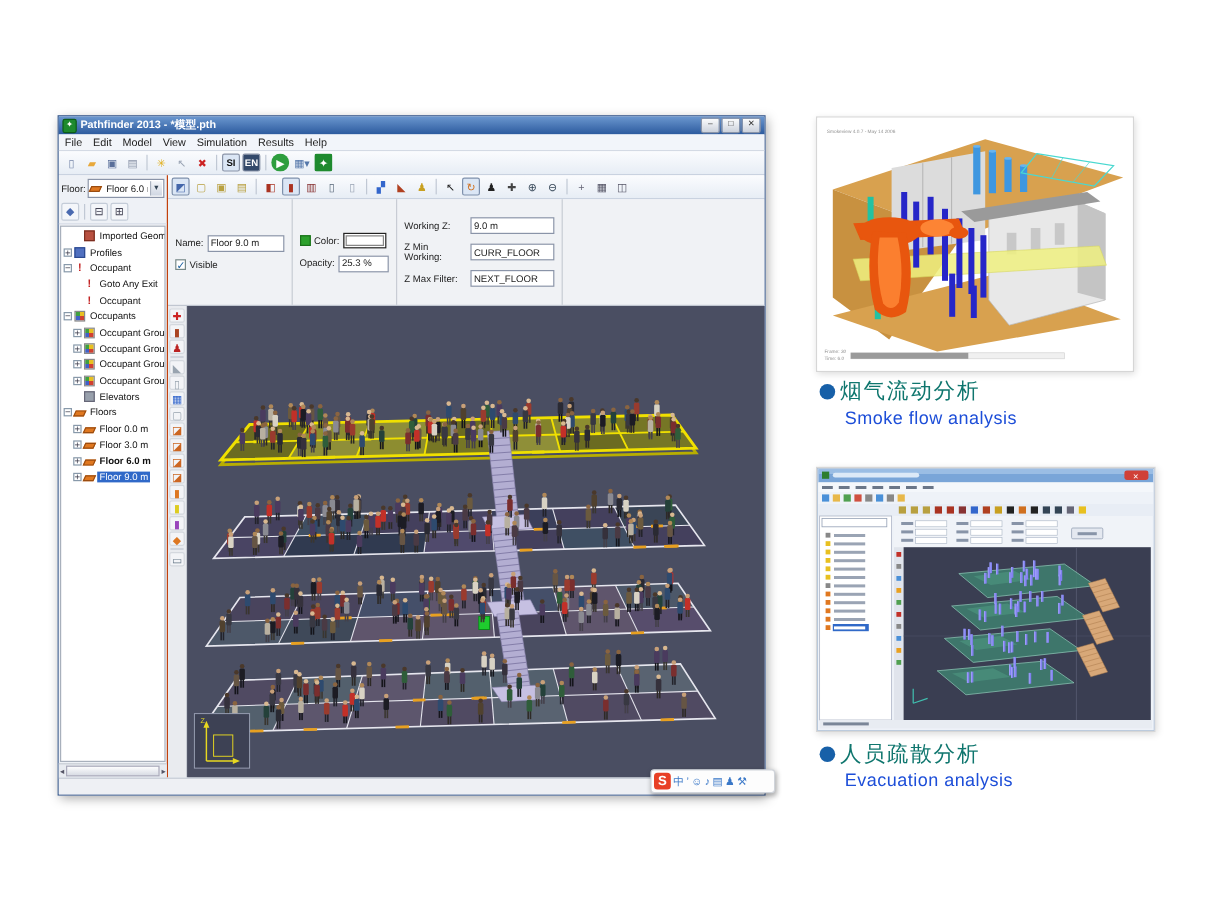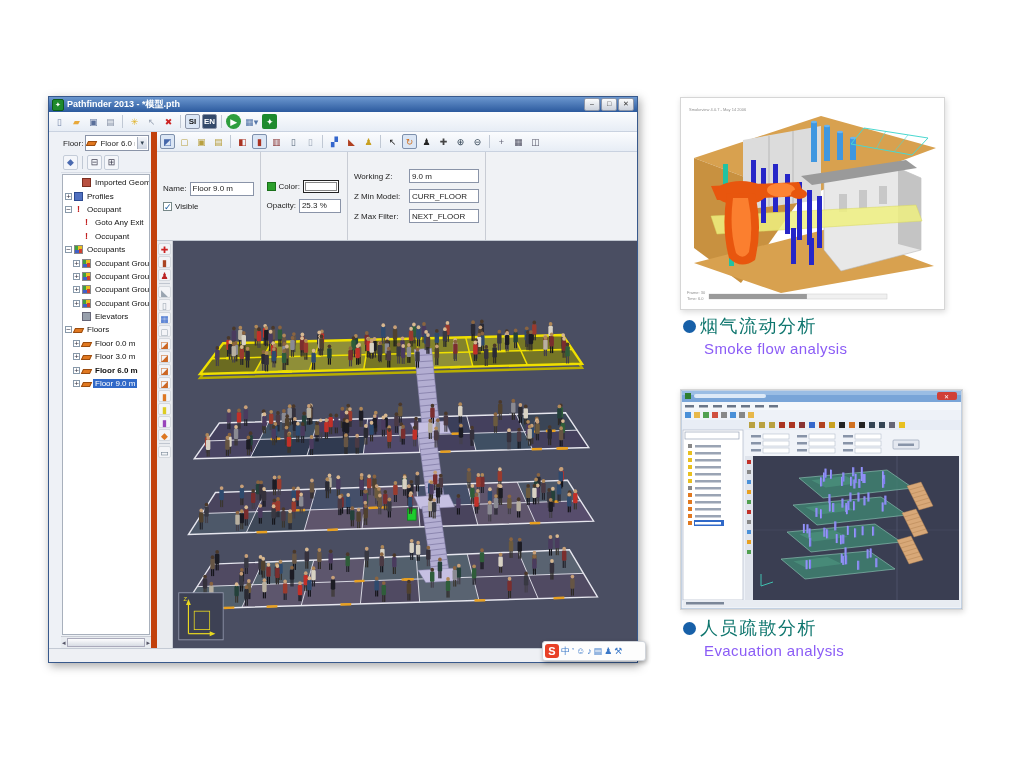--- a/index.html
+++ b/index.html
@@ -19,22 +19,22 @@
   .menubar{height:13px;background:#f2f5fa;border-bottom:1px solid #d4dae4;display:flex;
     align-items:center;padding-left:5px;gap:9px;flex:0 0 auto;}
   .menu-item{font-size:9px;color:#222;}
   .toolbar{height:19px;background:linear-gradient(#fbfcfe,#e7edf5);border-bottom:1px solid #c9d2e0;
     display:flex;align-items:center;padding:0 3px;gap:2px;flex:0 0 auto;}
   .tbtn{min-width:15px;height:15px;display:flex;align-items:center;justify-content:center;
     font-size:9px;border:1px solid transparent;border-radius:2px;box-sizing:border-box;padding:0 1px;}
   .tbtn.pressed{border-color:#7e90ac;background:#dbe6f5;text-align:center;}
   .tsep{width:1px;height:13px;background:#c0c8d4;margin:0 2px;}
   .content{flex:1;display:flex;min-height:0;}
-  .left-panel{width:90px;border-right:6px solid #c2410c;display:flex;flex-direction:column;
-    background:#eef1f6;flex:0 0 auto;padding-left:12px;}
+  .left-panel{width:90px;border-right:1px solid #c2410c;display:flex;flex-direction:column;
+    background:#eef1f6;flex:0 0 auto;}
   .floor-row{display:flex;align-items:center;gap:2px;padding:3px 2px 2px 2px;font-size:8px;color:#222;}
   .combo{flex:1;height:14px;background:#fff;border:1px solid #8a94a8;display:flex;align-items:center;
     font-size:8px;padding:0 1px;gap:2px;min-width:0;}
   .combo-text{white-space:nowrap;overflow:hidden;}
   .combo-arrow{margin-left:auto;width:11px;height:12px;background:linear-gradient(#f4f6fa,#cfd6e2);
     border-left:1px solid #aab2c0;font-size:7px;line-height:12px;text-align:center;color:#345;}
   .tree-toolbar{display:flex;gap:2px;padding:2px 2px;align-items:center;border-bottom:1px solid #d8dde6;}
   .ttb{width:13px;height:13px;font-size:9px;line-height:12px;text-align:center;border:1px solid #c4ccd8;
     background:#f4f6fa;border-radius:2px;}
   .tree{flex:1;background:#fff;border:1px solid #a8b0bc;margin:1px;overflow:hidden;padding-top:1px;}
@@ -89,37 +89,46 @@
   .img-panel{position:absolute;background:#fff;border:1px solid #d6d6d6;box-shadow:1px 2px 6px rgba(0,0,0,.15);}
   .img-panel svg{display:block;width:100%;height:100%;}
   .smoke{left:680px;top:97px;width:263px;height:211px;}
   .evac{left:680px;top:389px;width:281px;height:219px;}
   .caption{position:absolute;left:683px;}
   .cap1{top:314px;}
   .cap2{top:616px;}
   .cap-line{display:flex;align-items:center;gap:4px;}
   .bullet{width:13px;height:13px;border-radius:50%;flex:0 0 auto;}
   .zh{font-size:18px;color:#0f766e;letter-spacing:1.5px;}
-  .en{font-size:15px;color:#8b5cf6;margin-left:21px;margin-top:2px;letter-spacing:.4px;}
+  .en{font-size:15px;color:#1d4ed8;margin-left:21px;margin-top:2px;letter-spacing:.4px;}
 </style>
 </head>
 <body>
 
 <div class="page">
 
   <div class="pf-window">
     <div class="titlebar">
       <span class="app-icon">✦</span>
       <span class="title-text">Pathfinder 2013 - *模型.pth</span>
       <span id="win-controls" style="display:flex">
           <div class="win-btn">–</div>
           <div class="win-btn">□</div>
           <div class="win-btn">✕</div>
         </span>
     </div>
+    <div class="menubar" id="menubar">
+        <span class="menu-item">File</span>
+        <span class="menu-item">Edit</span>
+        <span class="menu-item">Model</span>
+        <span class="menu-item">View</span>
+        <span class="menu-item">Simulation</span>
+        <span class="menu-item">Results</span>
+        <span class="menu-item">Help</span>
+      </div>
     <div class="toolbar" id="main-toolbar">
         <div class="tbtn" style="color: rgb(119, 136, 170);">▯</div>
         <div class="tbtn" style="color: rgb(232, 168, 58);">▰</div>
         <div class="tbtn" style="color: rgb(90, 111, 154);">▣</div>
         <div class="tbtn" style="color: rgb(138, 148, 168);">▤</div>
         <div class="tsep"></div>
         <div class="tbtn" style="color: rgb(224, 176, 32);">✳</div>
         <div class="tbtn" style="color: rgb(154, 164, 180);">↖</div>
         <div class="tbtn" style="color: rgb(204, 34, 34);">✖</div>
         <div class="tsep"></div>
@@ -286,21 +295,21 @@
               <span>Opacity:</span>
               <span class="pfield" style="width:36px">25.3 %</span>
             </div>
           </div>
           <div class="pgroup">
             <div class="prow">
               <span style="width:52px">Working Z:</span>
               <span class="pfield" style="width:64px">9.0 m</span>
             </div>
             <div class="prow">
-              <span style="width:52px">Z Min Model:</span>
+              <span style="width:52px">Z Min Working:</span>
               <span class="pfield" style="width:64px">CURR_FLOOR</span>
             </div>
             <div class="prow">
               <span style="width:52px">Z Max Filter:</span>
               <span class="pfield" style="width:64px">NEXT_FLOOR</span>
             </div>
           </div>
         </div>
 
         <div class="viewport">

